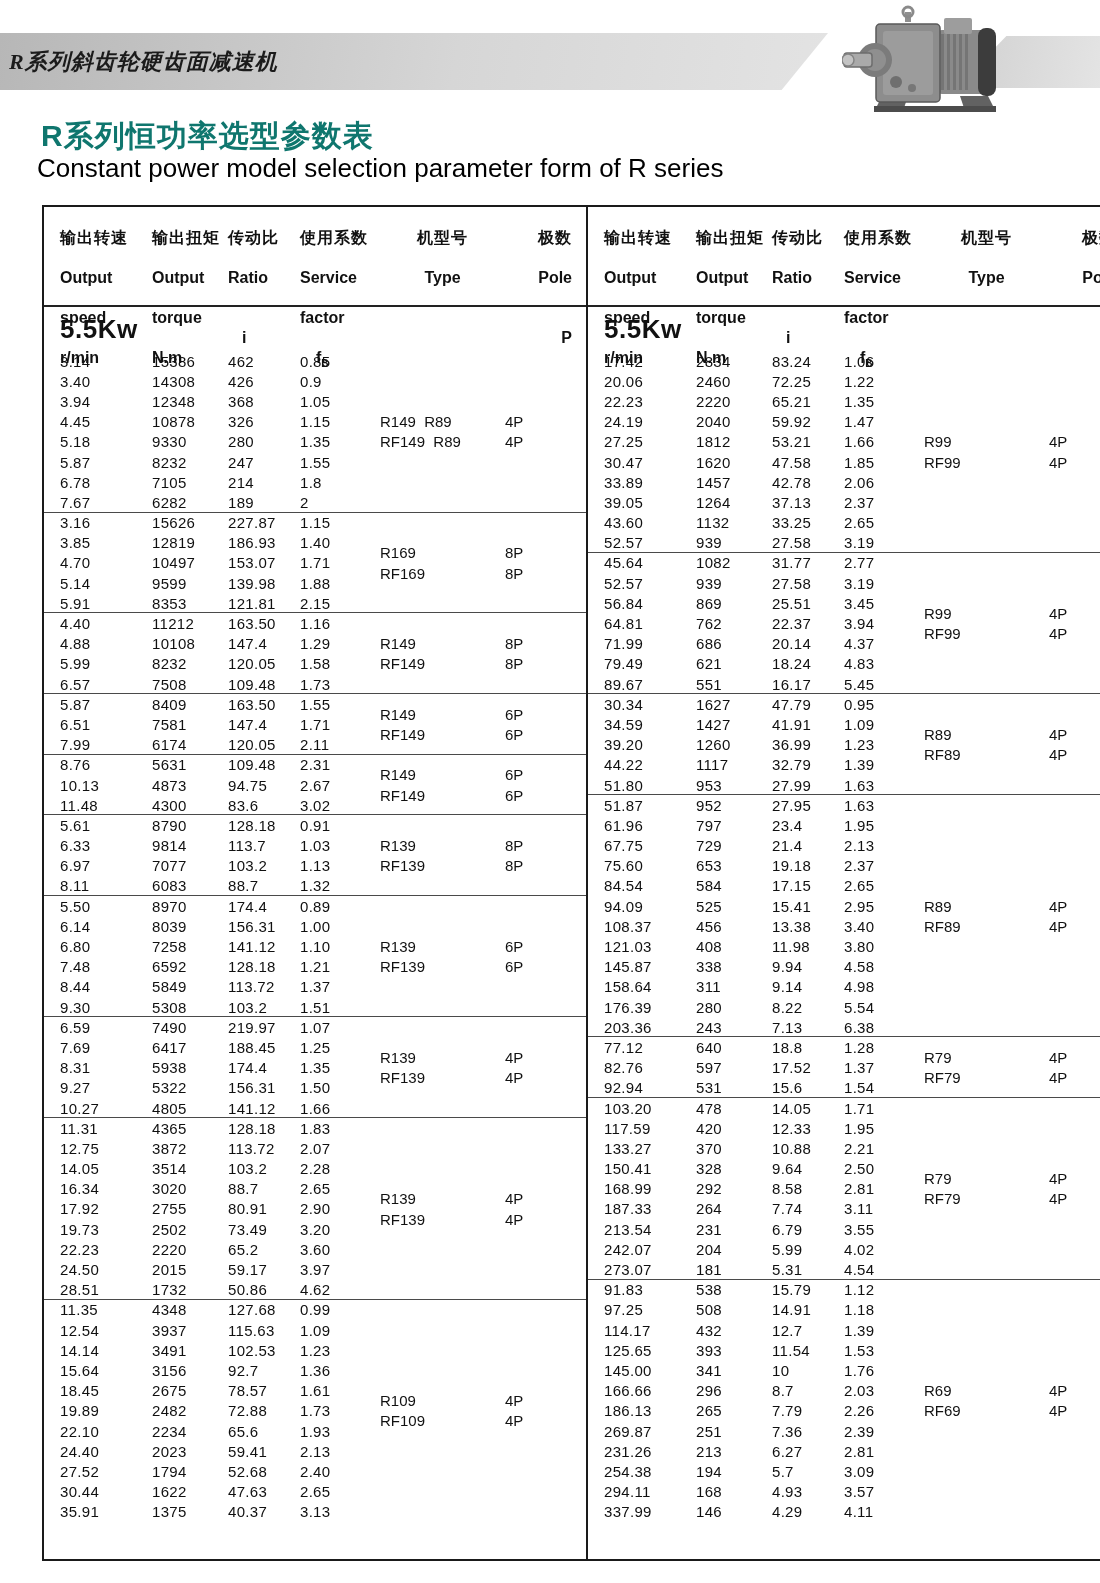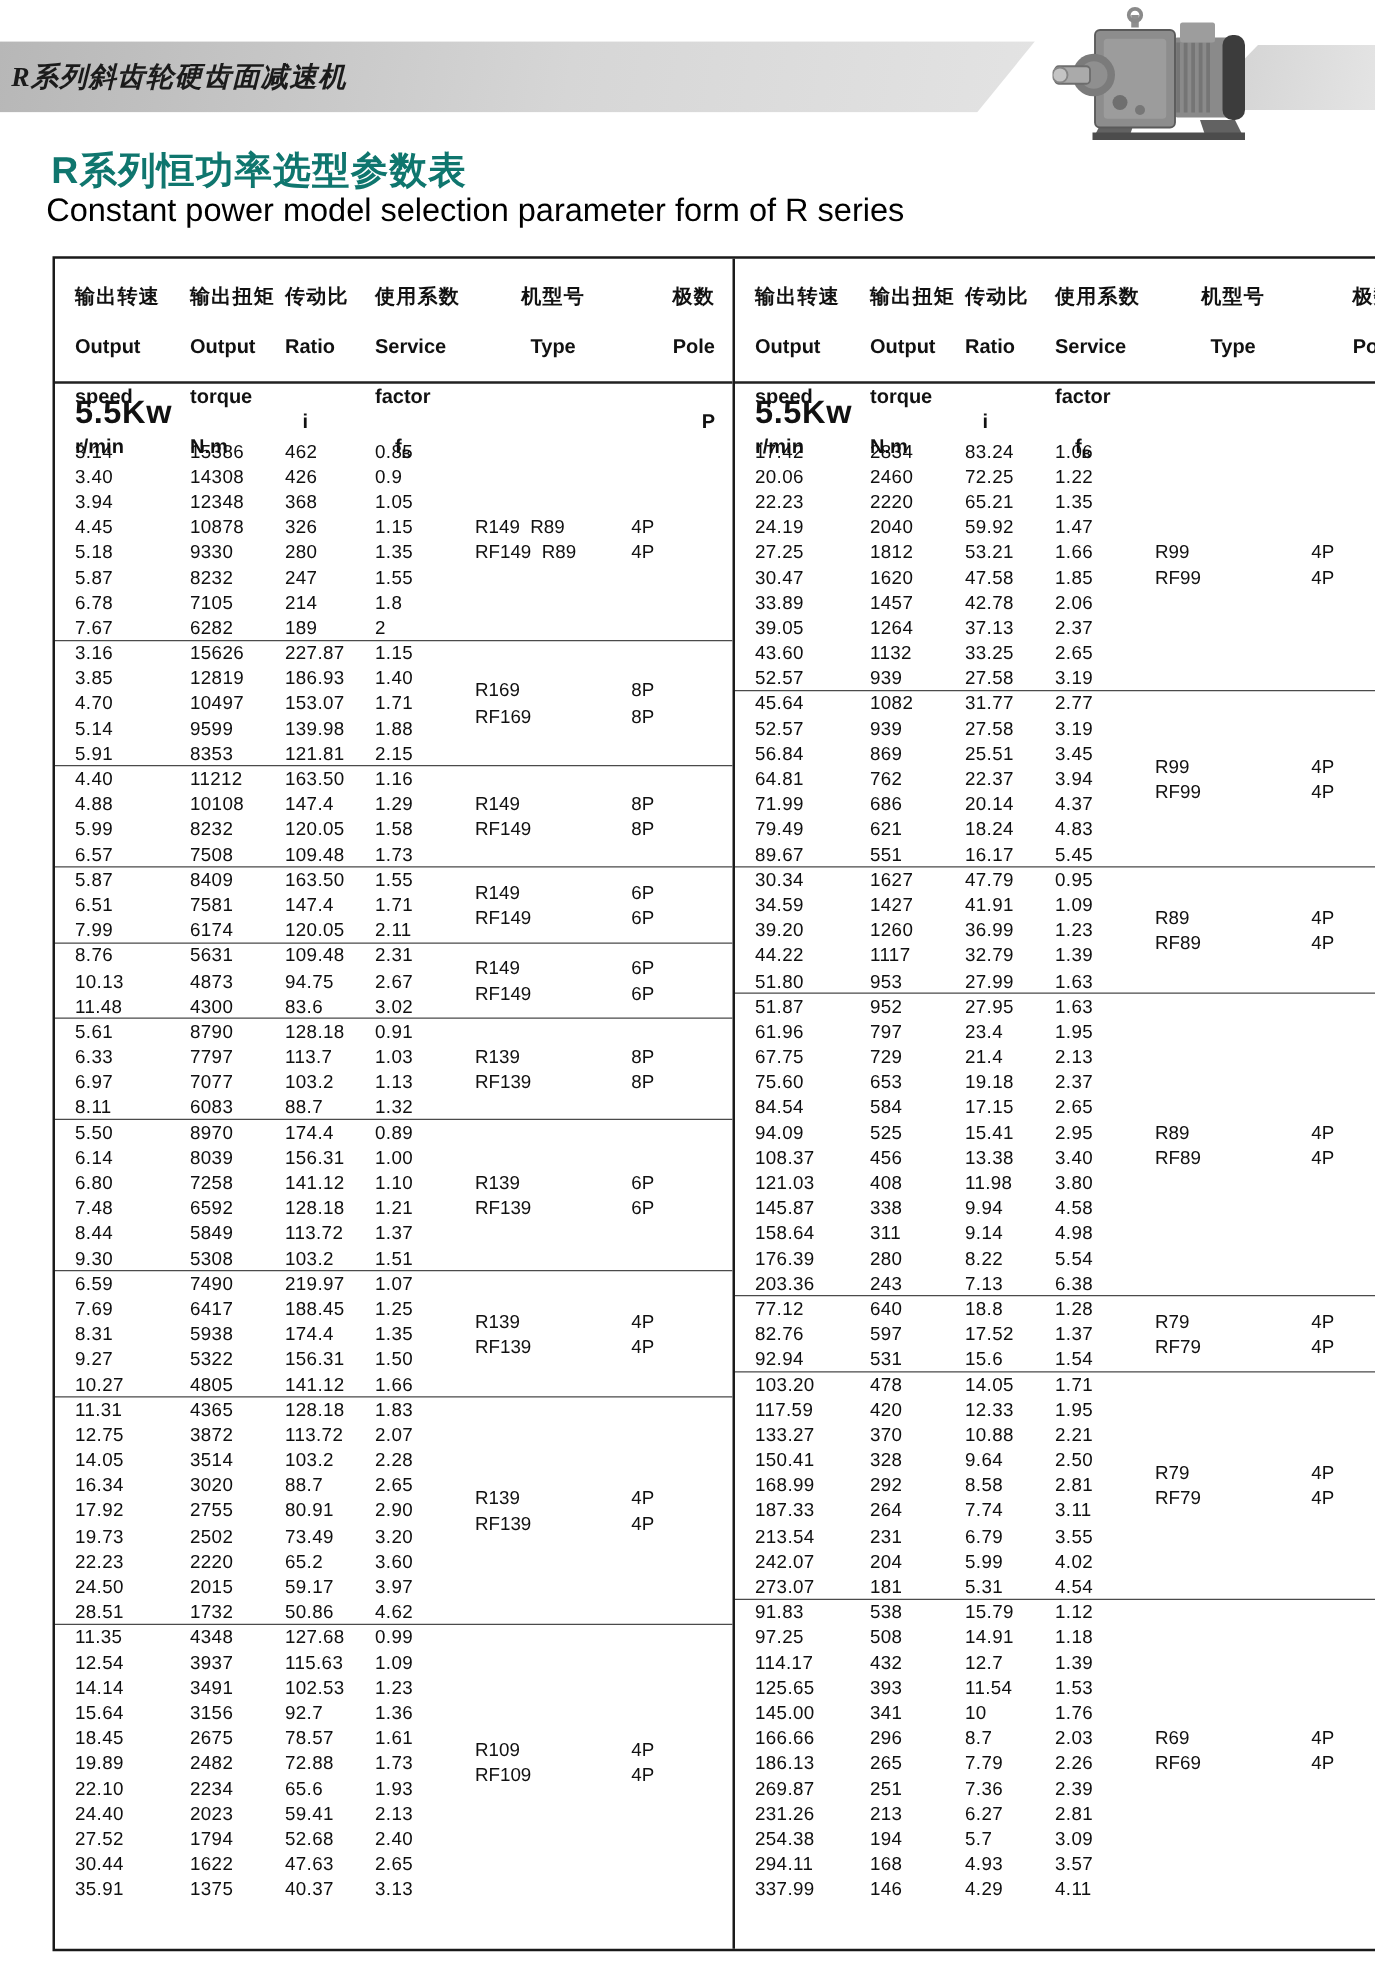--- a/index.html
+++ b/index.html
@@ -361,21 +361,21 @@
         <div class="block">
           <div class="rows">
             <div class="row">
               <span class="cell">5.61</span>
               <span class="cell">8790</span>
               <span class="cell">128.18</span>
               <span class="cell">0.91</span>
             </div>
             <div class="row">
               <span class="cell">6.33</span>
-              <span class="cell">7797</span>
+              <span class="cell">9814</span>
               <span class="cell">113.7</span>
               <span class="cell">1.03</span>
             </div>
             <div class="row">
               <span class="cell">6.97</span>
               <span class="cell">7077</span>
               <span class="cell">103.2</span>
               <span class="cell">1.13</span>
             </div>
             <div class="row">

